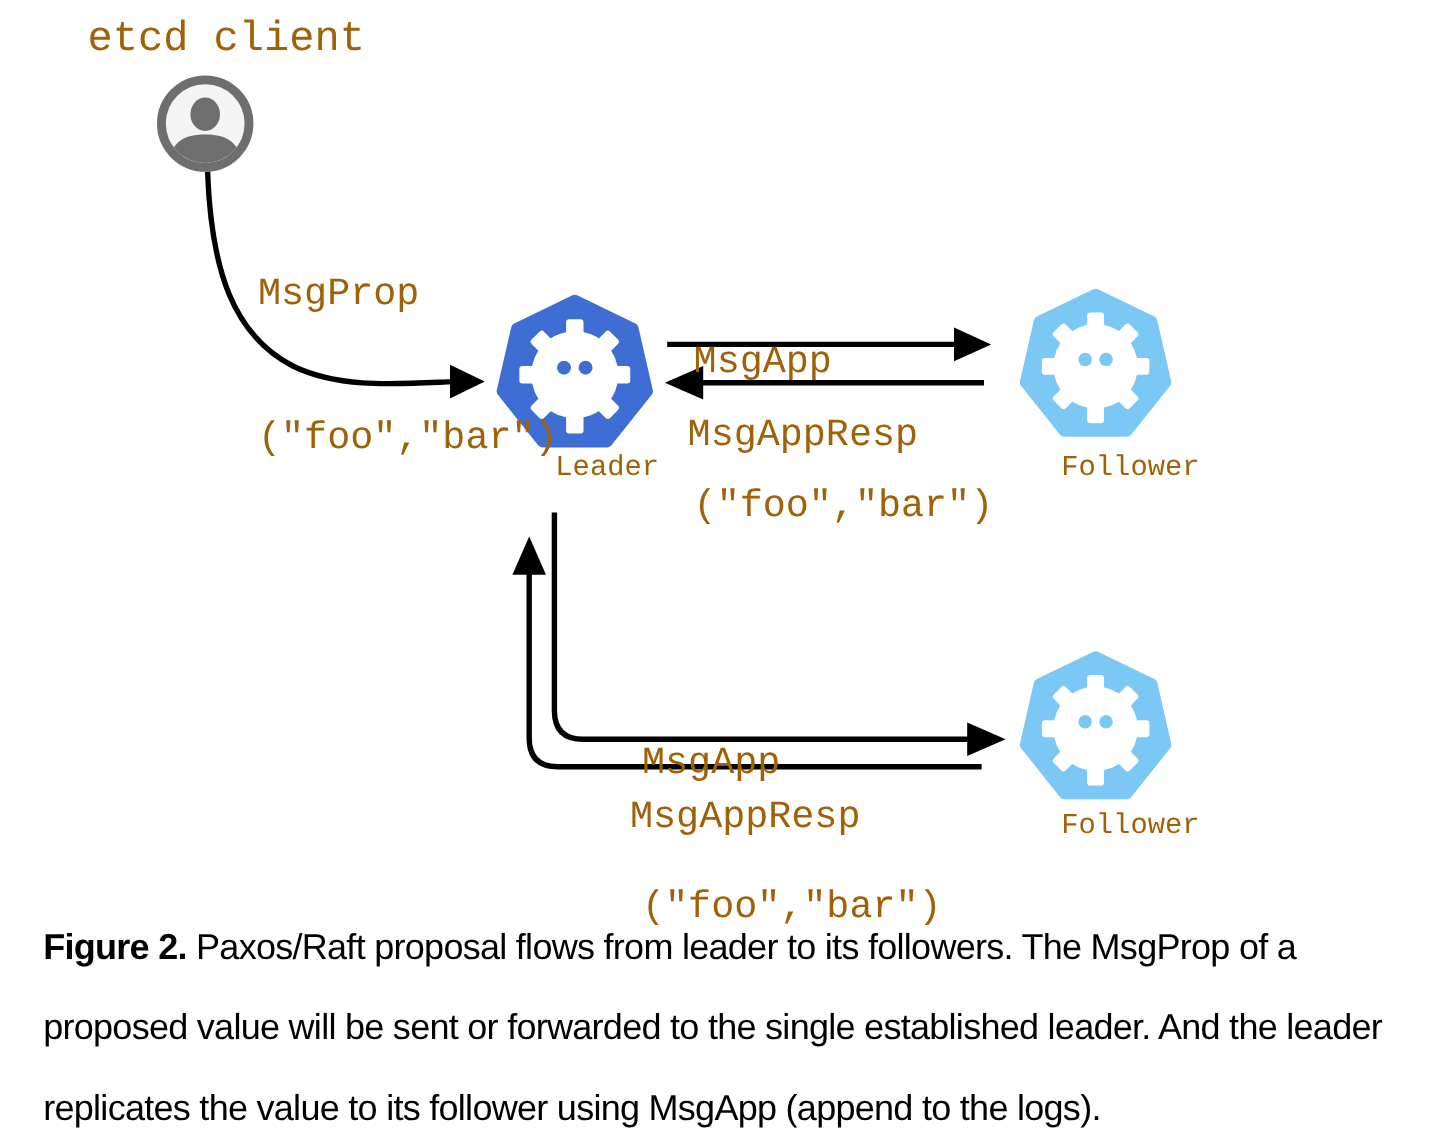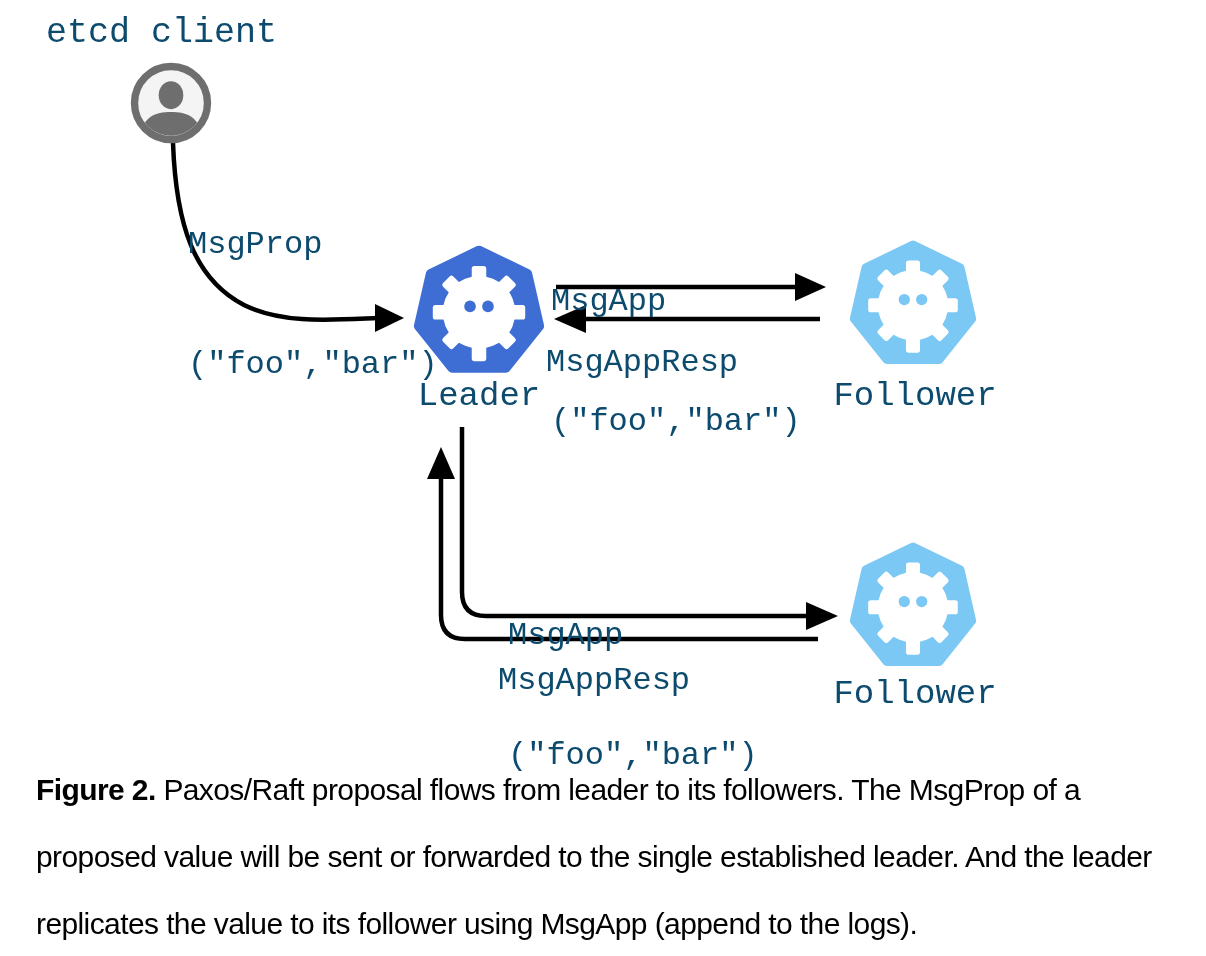--- a/index.html
+++ b/index.html
@@ -4,24 +4,24 @@
 <style>
   html,body{margin:0;padding:0;background:#ffffff;}
   .stage{
     position:relative;width:1206px;height:956px;background:#ffffff;overflow:hidden;
     font-family:"Liberation Sans",sans-serif;color:#000;
   }
   .abs{position:absolute;}
   svg.arrows{position:absolute;left:0;top:0;pointer-events:none;}
   .mono{
     font-family:"Liberation Mono","DejaVu Sans Mono",monospace;
-    color:#0c4a6e;white-space:pre;line-height:1.22;
+    color:#a16207;white-space:pre;line-height:1.22;margin-left:27px;
   }
   .client-label{left:46px;top:12px;font-size:35px;}
-  .node-label{font-size:34px;text-align:center;}
+  .node-label{font-size:24px;text-align:center;}
   .leader-label{left:408px;top:376px;width:142px;}
   .follower1-label{left:833px;top:376px;width:164px;}
   .follower2-label{left:833px;top:674px;width:164px;}
   .msg{font-size:32px;width:264px;line-height:40px;}
   .msgprop{left:188px;top:145px;}
   .msgapp-top{left:551px;top:202px;}
   .msgappresp-top{left:546px;top:343px;}
   .msgapp-bottom{left:508px;top:536px;}
   .msgappresp-bottom{left:498px;top:661px;}
   .node-svg{display:block;}

